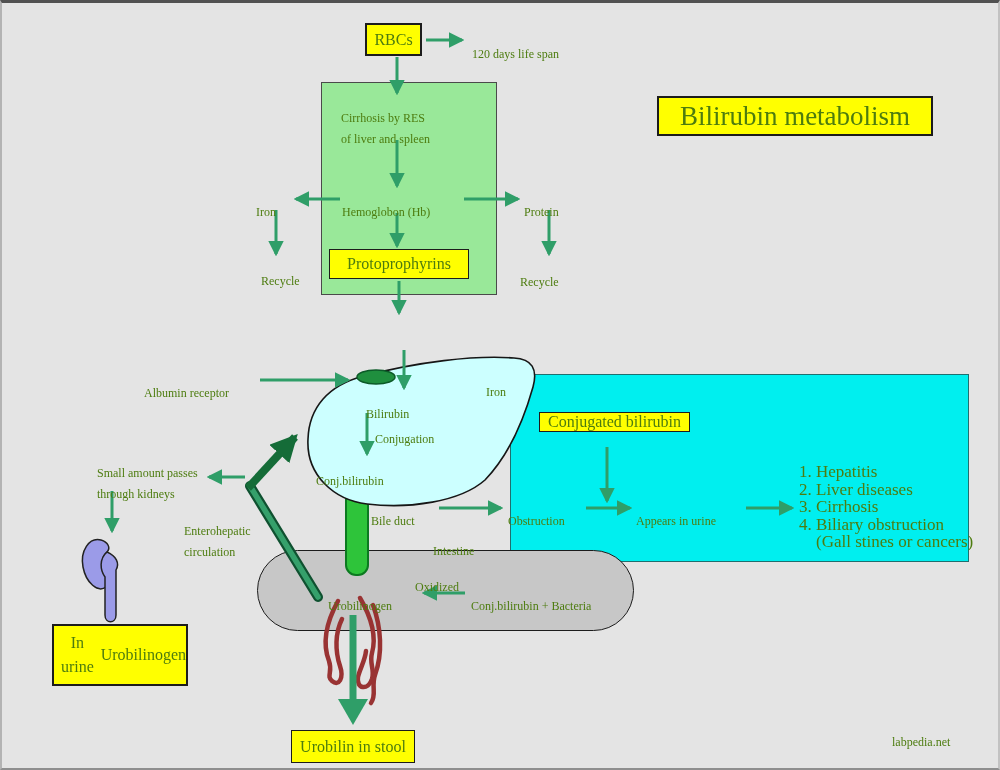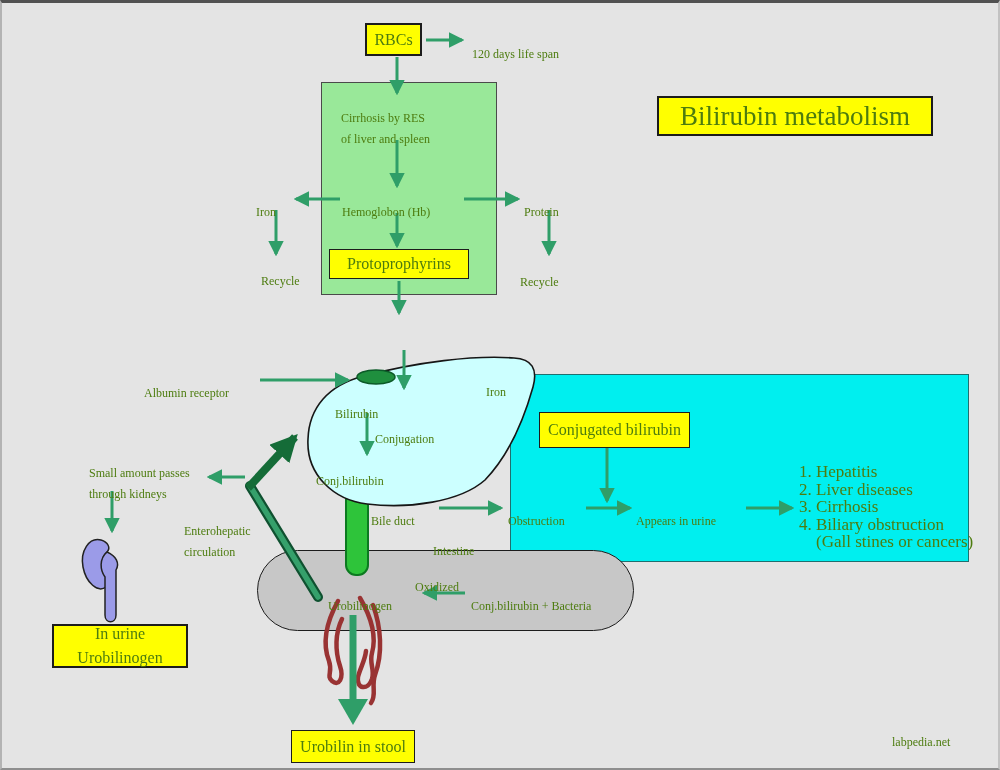--- a/index.html
+++ b/index.html
@@ -106,23 +106,23 @@
     </g>
   </svg>
 
   <div class="ybox" style="left:363px;top:20px;width:57px;height:33px;">RBCs</div>
 
   <div class="ybox" style="left:327px;top:246px;width:140px;height:30px;border-width:1px;">Protoprophyrins</div>
 
   <div class="ybox title-box">Bilirubin metabolism</div>
 
 
-  <div class="ybox" style="left:537px;top:409px;width:151px;height:36px;border-width:1px;">Conjugated bilirubin</div>
+  <div class="ybox" style="left:537px;top:409px;width:151px;height:20px;border-width:1px;">Conjugated bilirubin</div>
 
-  <div class="ybox" style="left:50px;top:621px;width:136px;height:44px;flex-direction:column;line-height:24px;">
+  <div class="ybox" style="left:50px;top:621px;width:136px;height:62px;flex-direction:row;line-height:24px;">
     <div>In urine</div>
     <div>Urobilinogen</div>
   </div>
 
   <div class="ybox" style="left:289px;top:727px;width:124px;height:33px;border-width:1px;">Urobilin in stool</div>
 
   <div class="abs lbl" style="left:470px;top:29px;">120 days life span</div>
 
   <div class="abs lbl two-line" style="left:339px;top:92px;">
     <div>Cirrhosis by RES</div>
@@ -130,21 +130,21 @@
   </div>
 
   <div class="abs lbl" style="left:340px;top:187px;">Hemoglobon (Hb)</div>
   <div class="abs lbl" style="left:254px;top:187px;">Iron</div>
   <div class="abs lbl" style="left:522px;top:187px;">Protein</div>
   <div class="abs lbl" style="left:259px;top:256px;">Recycle</div>
   <div class="abs lbl" style="left:518px;top:257px;">Recycle</div>
 
   <div class="abs lbl" style="left:142px;top:368px;">Albumin receptor</div>
   <div class="abs lbl" style="left:484px;top:367px;">Iron</div>
-  <div class="abs lbl" style="left:333px;top:389px;">Bilirubin</div>
+  <div class="abs lbl" style="left:364px;top:389px;">Bilirubin</div>
   <div class="abs lbl" style="left:373px;top:414px;">Conjugation</div>
   <div class="abs lbl" style="left:314px;top:456px;">Conj.bilirubin</div>
 
   <div class="abs lbl" style="left:369px;top:496px;">Bile duct</div>
   <div class="abs lbl" style="left:431px;top:526px;">Intestine</div>
   <div class="abs lbl" style="left:506px;top:496px;">Obstruction</div>
   <div class="abs lbl" style="left:634px;top:496px;">Appears in urine</div>
 
   <div class="abs causes" style="left:797px;top:460px;">
     <div>1. Hepatitis</div>
@@ -156,20 +156,20 @@
 
   <div class="abs lbl" style="left:413px;top:562px;">Oxidized</div>
   <div class="abs lbl" style="left:326px;top:581px;">Urobilinogen</div>
   <div class="abs lbl" style="left:469px;top:581px;">Conj.bilirubin + Bacteria</div>
 
   <div class="abs lbl two-line" style="left:182px;top:505px;">
     <div>Enterohepatic</div>
     <div>circulation</div>
   </div>
 
-  <div class="abs lbl two-line" style="left:87px;top:447px;">
+  <div class="abs lbl two-line" style="left:95px;top:447px;">
     <div>Small amount passes</div>
     <div>through kidneys</div>
   </div>
 
   <div class="abs watermark" style="left:890px;top:732px;">labpedia.net</div>
 
 </div>
 
 </body></html>

